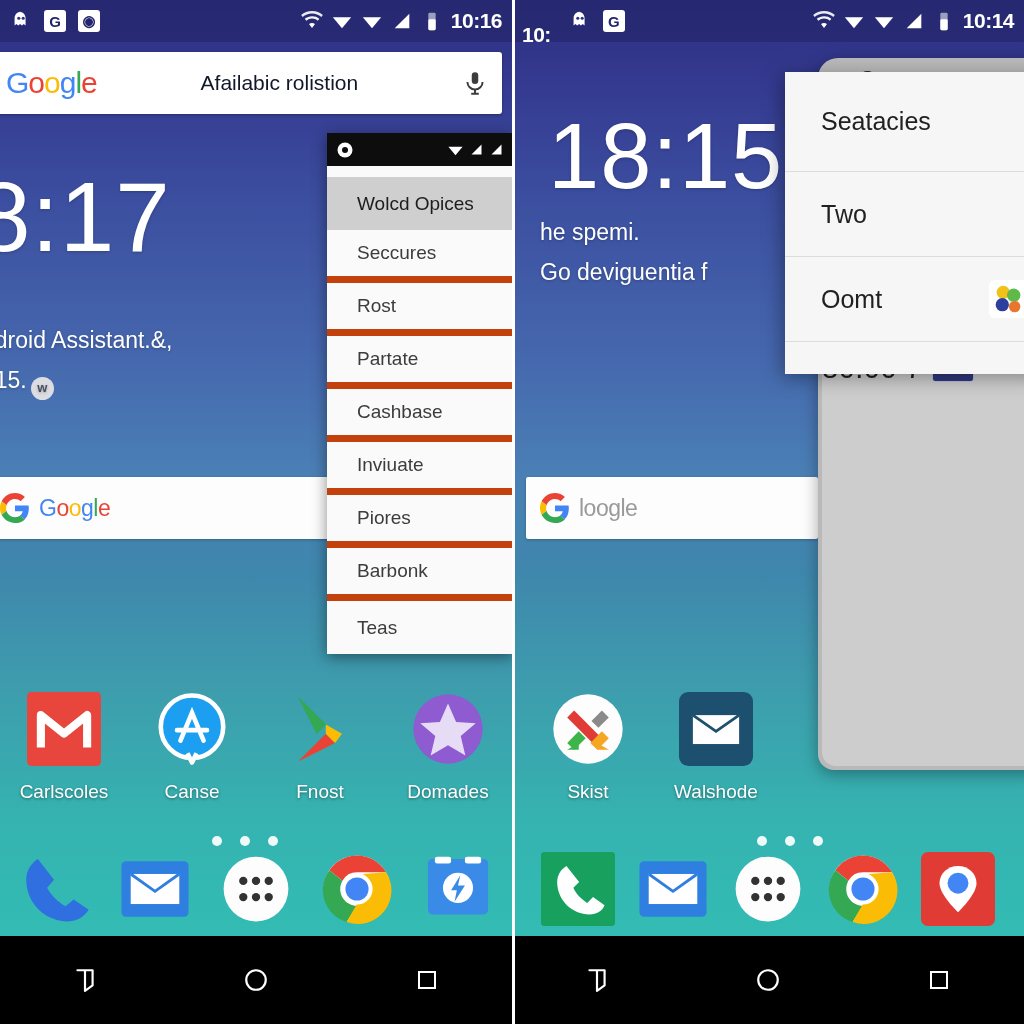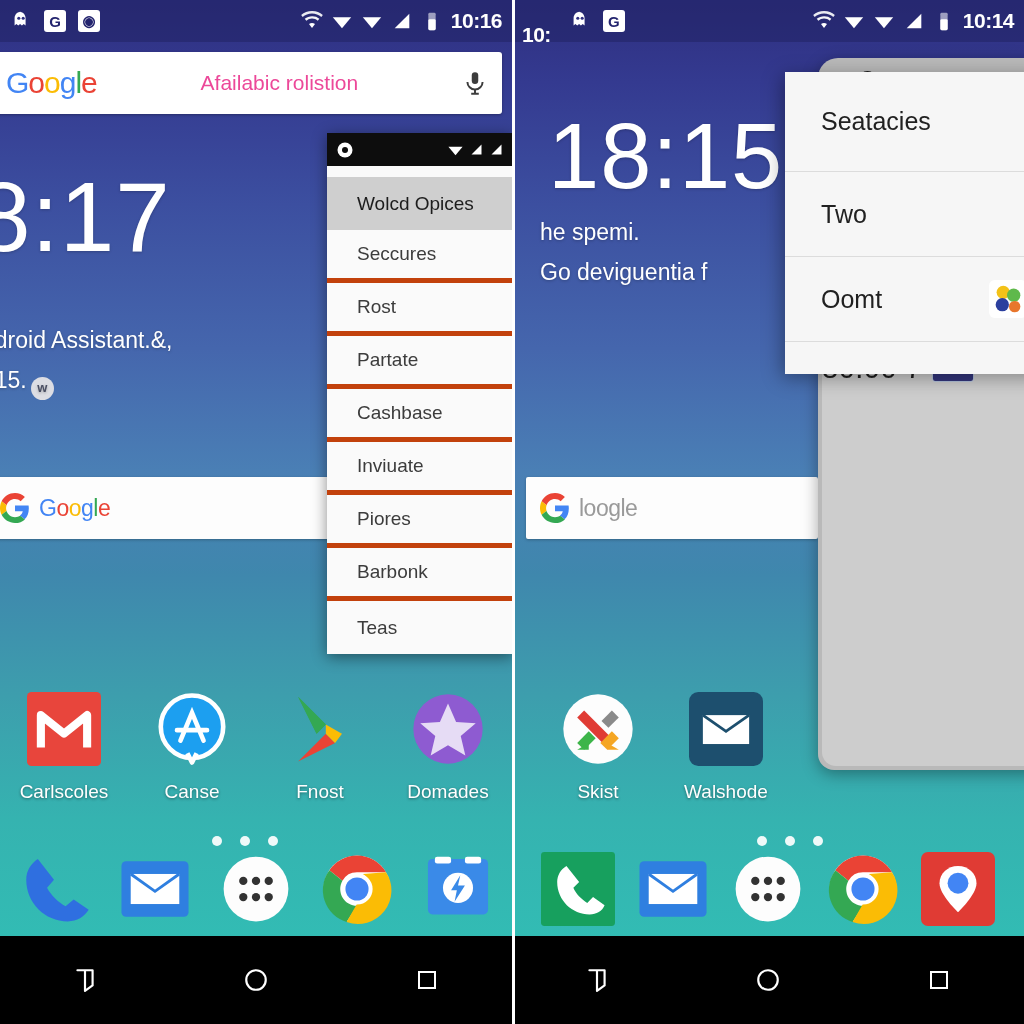--- a/index.html
+++ b/index.html
@@ -54,21 +54,21 @@
   
   .gsearch-top {
     position:absolute; left:-8px; top:52px; width:510px; height:62px;
     background:#fff; border-radius:3px; z-index:15;
     display:flex; align-items:center; padding:0 14px;
     box-shadow:0 1px 3px rgba(0,0,0,0.3);
   }
   .glogo { font-size:30px; letter-spacing:-1px; font-weight:400; }
   .glogo .b{color:#4285F4;} .glogo .r{color:#EA4335;}
   .glogo .y{color:#FBBC05;} .glogo .g{color:#34A853;}
-  .gquery { flex:1; text-align:center; color:#ec4899; font-size:21px; white-space:nowrap; }
+  .gquery { flex:1; text-align:center; color:#0f172a; font-size:21px; white-space:nowrap; }
   .mic { width:26px; height:30px; flex:0 0 auto; }
 
   
   .clock {
     position:absolute; z-index:10; color:#fff;
     font-weight:300; letter-spacing:1px;
     text-shadow:0 1px 3px rgba(0,0,0,0.22);
   }
   .clock-left { left:-24px; top:168px; font-size:98px; line-height:1; }
   .clock-right { left:548px; top:110px; font-size:92px; line-height:1; }
@@ -126,21 +126,21 @@
     background:#fafafa; box-shadow:0 3px 14px rgba(0,0,0,0.45);
   }
   .menu-statusbar {
     height:33px; background:#0d0d0d; display:flex; align-items:center;
     padding:0 9px; color:#fff;
   }
   .menu-sb-right { margin-left:auto; display:flex; align-items:center; gap:5px; }
   .menu-list { padding-top:11px; }
   .menu-item {
     height:53px; display:flex; align-items:center; padding-left:30px;
-    font-size:19px; color:#3c3c3c; border-bottom:5px solid #c2410c;
+    font-size:19px; color:#3c3c3c; border-bottom:7px solid #c2410c;
   }
   .menu-item.selected { background:#cfcfcf; font-weight:normal; color:#1d1d1d; border-bottom:none; }
   .menu-item:last-child { border-bottom:none; }
 
   
   .mock-bezel {
     position:absolute; left:818px; top:58px; width:230px; height:712px;
     background:#b9b9b9; border-radius:20px 20px 16px 16px;
     z-index:35; box-shadow:0 4px 16px rgba(0,0,0,0.35);
   }
@@ -427,21 +427,21 @@
     <div class="gbar" style="left:14px;top:477px;width:292px;">
       <svg class="gmark" viewBox="0 0 48 48">
         <path fill="#EA4335" d="M24 9.5c3.5 0 6.6 1.2 9 3.6l6.8-6.8C35.6 2.4 30.2 0 24 0 14.6 0 6.5 5.4 2.6 13.2l7.9 6.2C12.4 13.7 17.7 9.5 24 9.5z"></path>
         <path fill="#4285F4" d="M46.1 24.6c0-1.6-.1-3.2-.4-4.6H24v9.1h12.4c-.5 2.9-2.2 5.3-4.6 7l7.6 5.9c4.4-4.1 6.7-10.1 6.7-17.4z"></path>
         <path fill="#FBBC05" d="M10.5 28.6c-.5-1.5-.8-3-.8-4.6s.3-3.1.8-4.6l-7.9-6.2C.9 16.3 0 20 0 24s.9 7.7 2.6 10.8l7.9-6.2z"></path>
         <path fill="#34A853" d="M24 48c6.5 0 11.9-2.1 15.9-5.8l-7.6-5.9c-2.1 1.4-4.8 2.3-8.3 2.3-6.3 0-11.6-4.2-13.5-9.9l-7.9 6.2C6.5 42.6 14.6 48 24 48z"></path>
       </svg>
       <span class="gsmall grey">loogle</span>
     </div>
 
-    <div class="approw" style="left:22px;top:692px;width:300px;">
+    <div class="approw" style="left:12px;top:692px;width:300px;">
       <div class="app">
         <svg class="app-ic" viewBox="0 0 64 64">
           <circle cx="32" cy="32" r="30" fill="#fdfdfd"></circle>
           <path fill="#e03b34" d="M20 16l22 22-6 6-22-22z"></path>
           <path fill="#8a8a8a" d="M44 16l-9 9 6 6 9-9z"></path>
           <path fill="#3db54a" d="M14 44l10-10 6 6-10 10z"></path>
           <path fill="#f5a623" d="M34 44l10-10 6 6-10 10z"></path>
           <path fill="#3db54a" d="M14 50h10v-6l-10 6z"></path>
           <path fill="#f5a623" d="M50 50h-10v-6l10 6z"></path>
         </svg>

